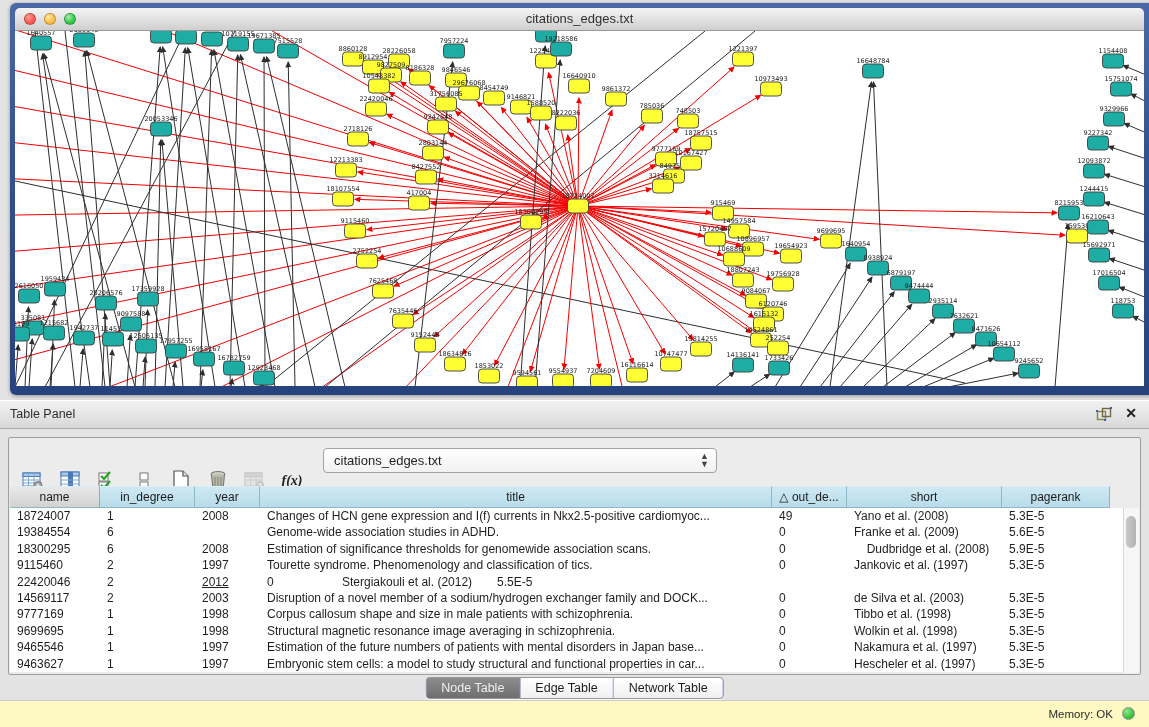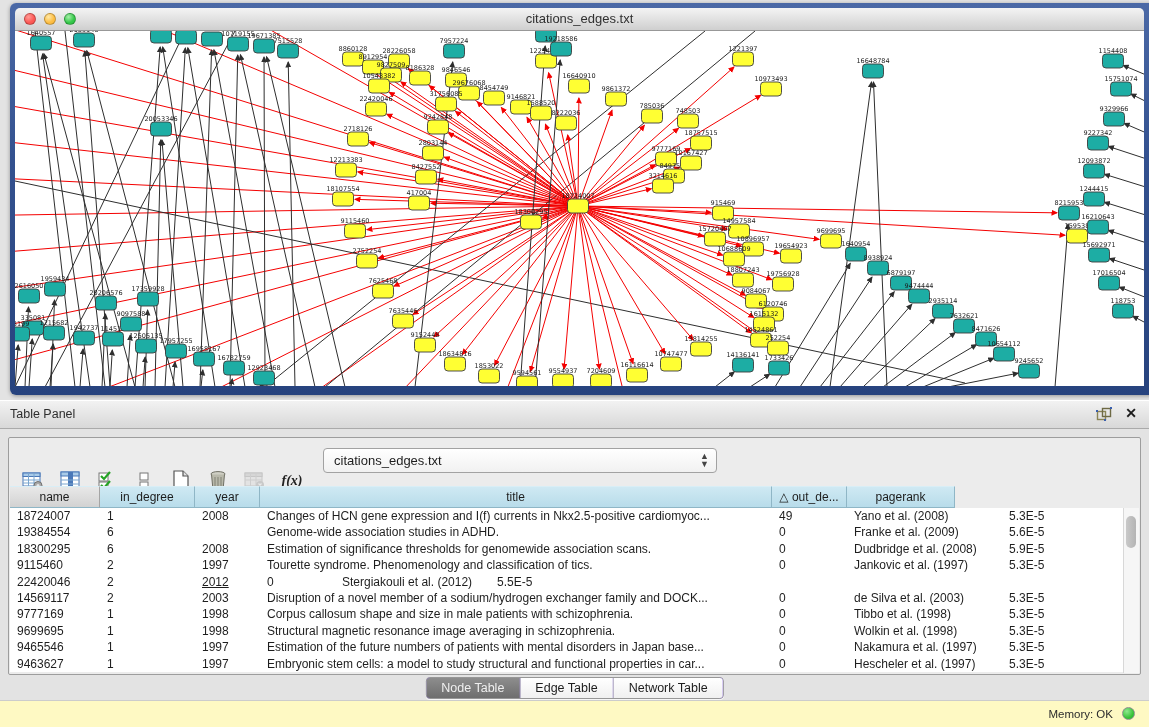--- a/index.html
+++ b/index.html
@@ -830,20 +830,21 @@
       </div>
     </div>
 
     <div class="tbl">
       <div class="tbl-head" id="tbl-head">
           <div class="th first" style="width: 90px;">name</div>
           <div class="th" style="width: 95px;">in_degree</div>
           <div class="th" style="width: 65px;">year</div>
           <div class="th" style="width: 512px;">title</div>
           <div class="th" style="width: 75px;">△ out_de...</div>
+          <div class="th" style="width: 155px;">short</div>
           <div class="th" style="width: 108px;">pagerank</div>
         </div>
       <div class="tbl-body" id="tbl-body">
           <div class="tr">
             <div class="td" style="width: 90px;">18724007</div>
             <div class="td" style="width: 95px;">1</div>
             <div class="td" style="width: 65px;">2008</div>
             <div class="td" style="width: 512px;">Changes of HCN gene expression and I(f) currents in Nkx2.5-positive cardiomyoc...</div>
             <div class="td" style="width: 75px;">49</div>
             <div class="td" style="width: 155px;">Yano et al. (2008)</div>
@@ -857,21 +858,21 @@
             <div class="td" style="width: 75px;">0</div>
             <div class="td" style="width: 155px;">Franke et al. (2009)</div>
             <div class="td" style="width: 108px;">5.6E-5</div>
           </div>
           <div class="tr">
             <div class="td" style="width: 90px;">18300295</div>
             <div class="td" style="width: 95px;">6</div>
             <div class="td" style="width: 65px;">2008</div>
             <div class="td" style="width: 512px;">Estimation of significance thresholds for genomewide association scans.</div>
             <div class="td" style="width: 75px;">0</div>
-            <div class="td" style="width: 155px;">Dudbridge et al. (2008)</div>
+            <div class="td" style="width: 155px; text-align: center;">Dudbridge et al. (2008)</div>
             <div class="td" style="width: 108px;">5.9E-5</div>
           </div>
           <div class="tr">
             <div class="td" style="width: 90px;">9115460</div>
             <div class="td" style="width: 95px;">2</div>
             <div class="td" style="width: 65px;">1997</div>
             <div class="td" style="width: 512px;">Tourette syndrome. Phenomenology and classification of tics.</div>
             <div class="td" style="width: 75px;">0</div>
             <div class="td" style="width: 155px;">Jankovic et al. (1997)</div>
             <div class="td" style="width: 108px;">5.3E-5</div>

